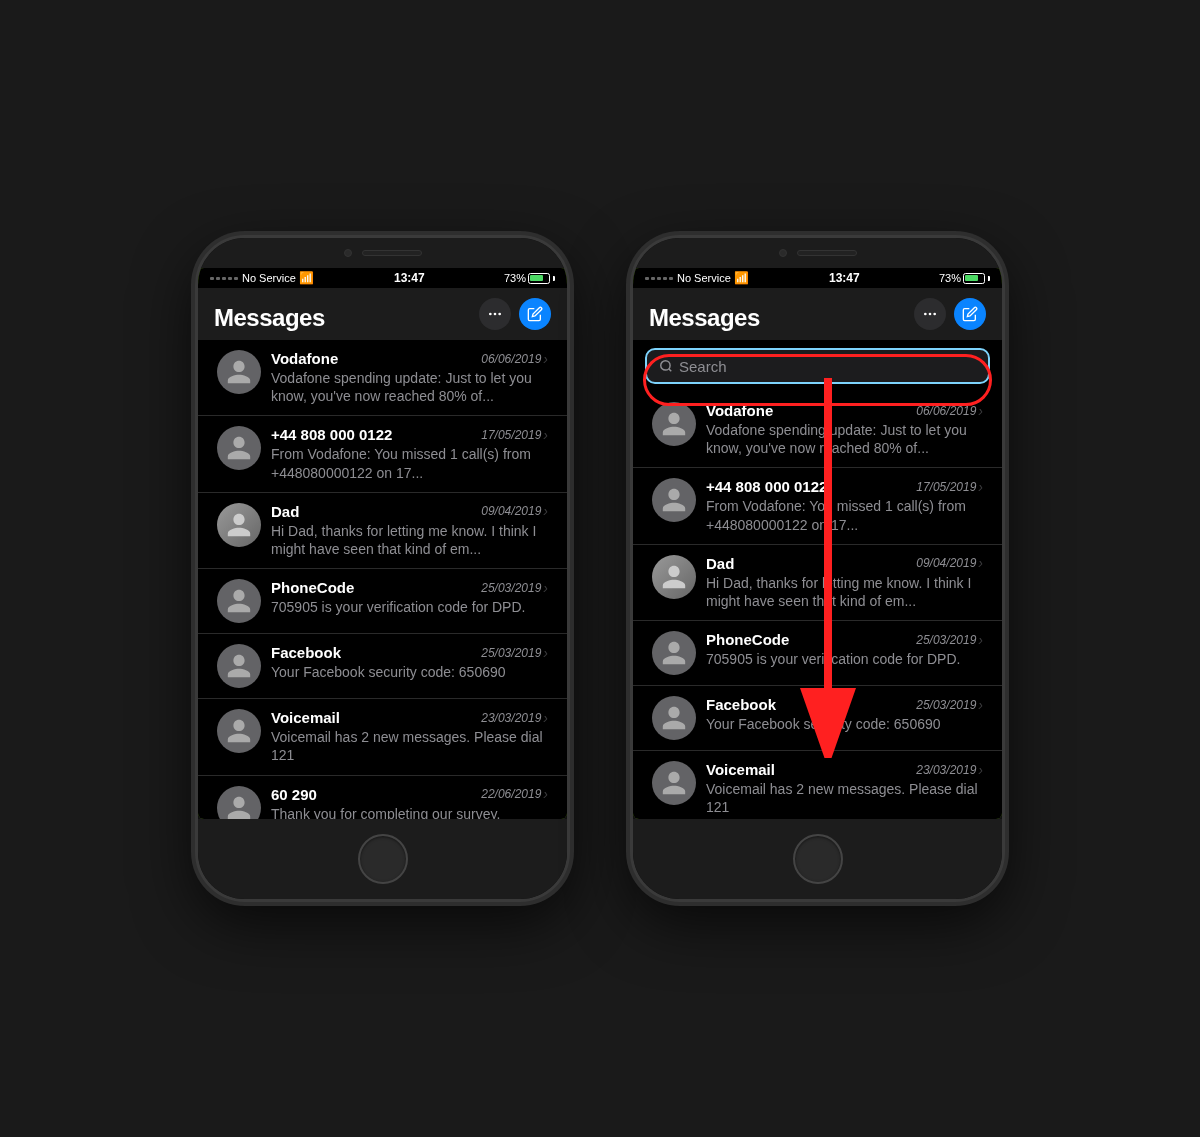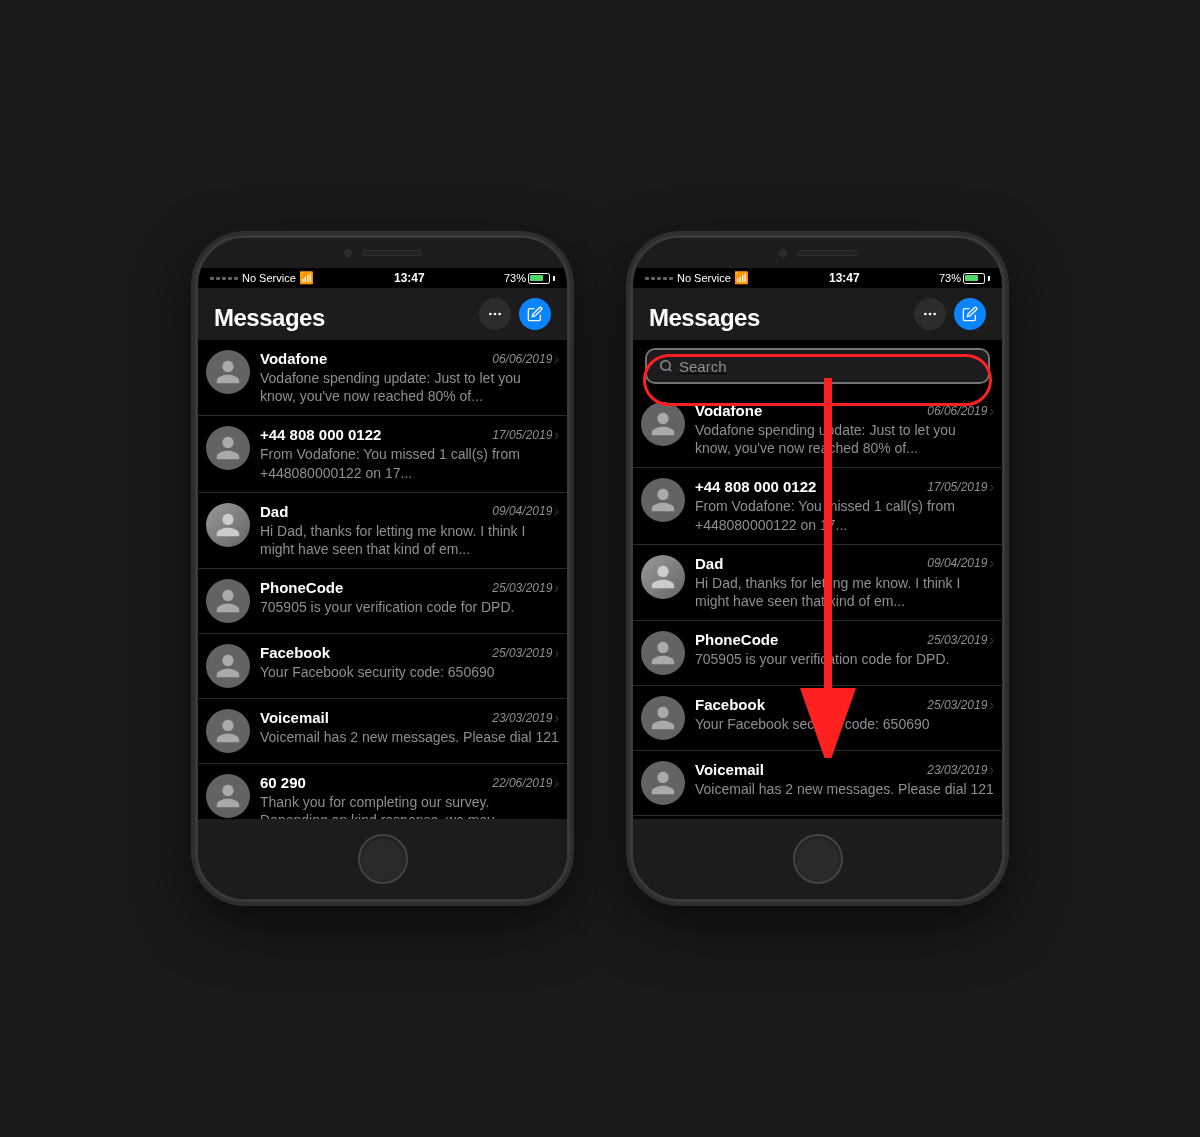--- a/index.html
+++ b/index.html
@@ -64,20 +64,21 @@
       border: 1px solid #333;
     }
 
     
     .phone-screen {
       flex: 1;
       background: #4d7c0f;
       overflow: hidden;
       display: flex;
       flex-direction: column;
+      border-radius: 6px;
     }
 
     
     .status-bar {
       height: 20px;
       background: #000;
       display: flex;
       align-items: center;
       justify-content: space-between;
       padding: 0 12px;
@@ -196,38 +197,37 @@
     .search-bar {
       background: #1c1c1e;
       border-radius: 10px;
       height: 36px;
       display: flex;
       align-items: center;
       padding: 0 12px;
       gap: 6px;
     }
     .search-bar.highlighted {
-      border: 2px solid #737373;
-      text-decoration: underline;
+      border: 2px solid #7dd3fc;
     }
     .search-placeholder {
       font-size: 15px;
       color: #8e8e93;
     }
 
     
     .message-list {
       flex: 1;
       overflow: hidden;
       background: #000;
     }
     .message-item {
       display: flex;
       align-items: flex-start;
-      padding: 10px 8px;
+      padding: 10px 19px;
       border-bottom: 0.5px solid #2a2a2a;
       gap: 10px;
       cursor: pointer;
     }
     .avatar {
       width: 44px;
       height: 44px;
       border-radius: 50%;
       background: #636366;
       display: flex;

